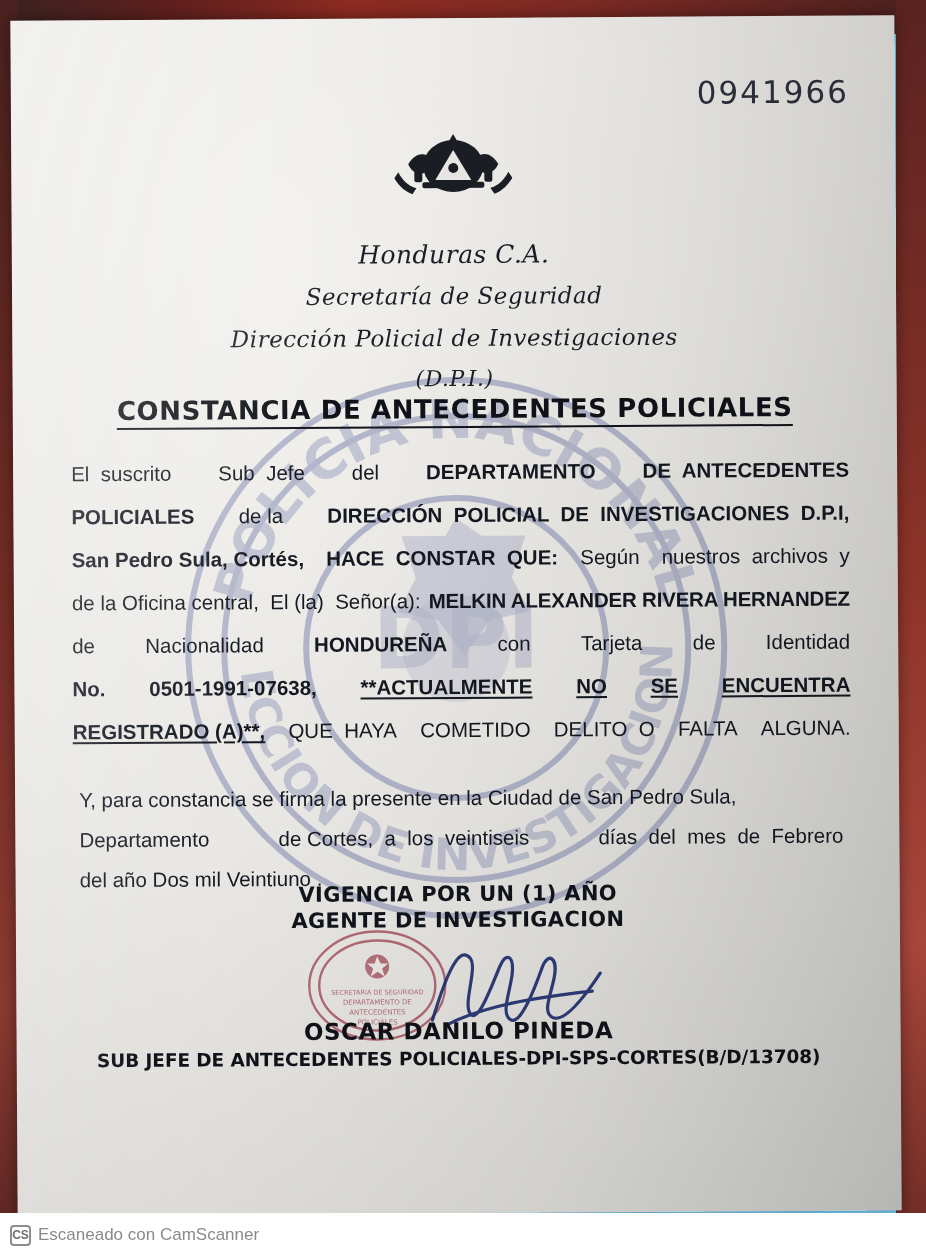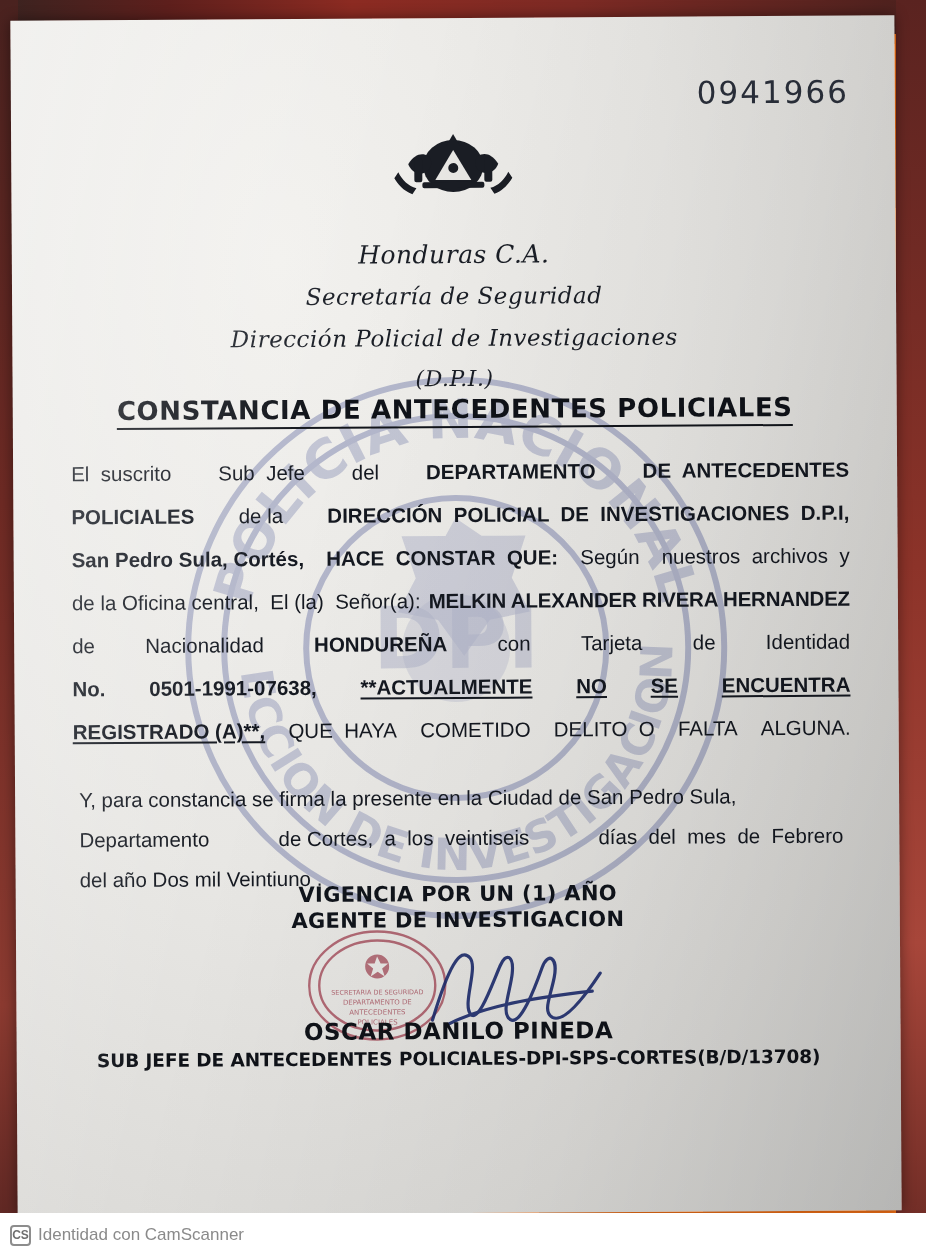--- a/index.html
+++ b/index.html
@@ -12,21 +12,21 @@
     height: 1257px;
     overflow: hidden;
     font-family: "Liberation Sans", sans-serif;
   }
 
   
   #scan {
     position: relative;
     width: 926px;
     height: 1257px;
-    background: #f97316;
+    background: #7dd3fc;
     overflow: hidden;
     text-decoration: underline;
   }
   
   .desk-top {
     position: absolute;
     left: 0; top: 0;
     width: 926px; height: 34px;
     background: linear-gradient(90deg,#3a2320 0%, #5d1f1c 18%, #8c2b22 38%, #7d2a24 62%, #4b211e 100%);
   }
@@ -419,16 +419,16 @@
       </svg>
 
       <div class="signer-name">OSCAR DANILO PINEDA</div>
       <div class="signer-role">SUB JEFE DE ANTECEDENTES POLICIALES-DPI-SPS-CORTES(B/D/13708)</div>
 
     </div>
   </div>
 
   <div class="footer">
     <div class="cs-logo">CS</div>
-    <div class="cs-text">Identidad con CamScanner</div>
+    <div class="cs-text">Escaneado con CamScanner</div>
   </div>
 
 </div>
 
 </body></html>

